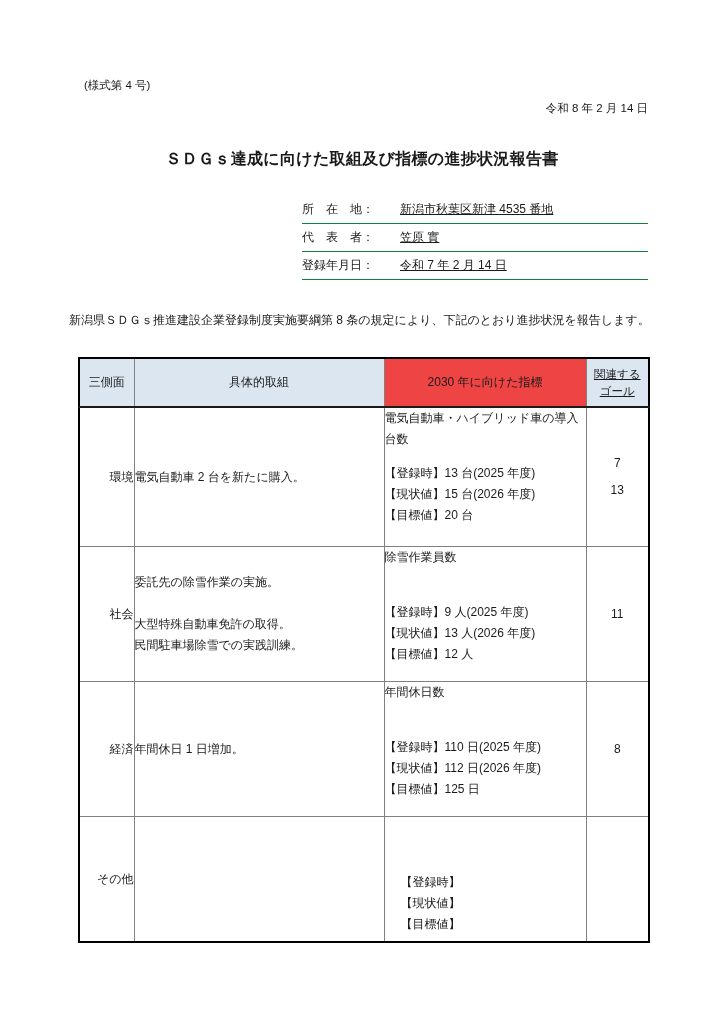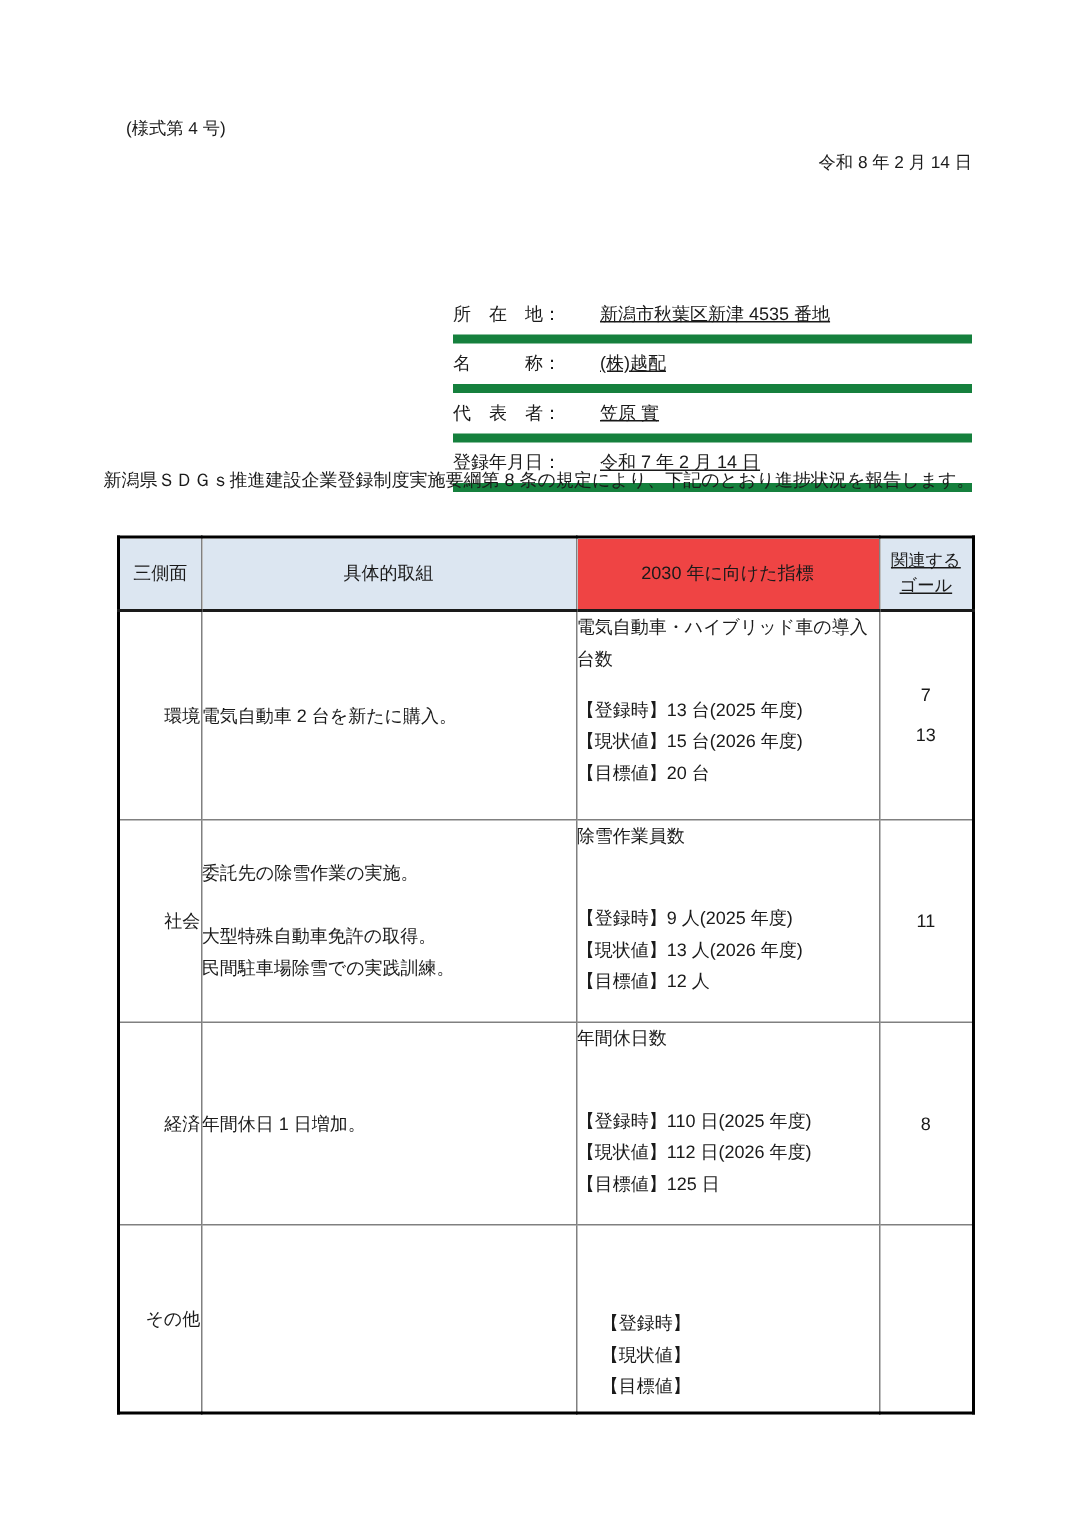--- a/index.html
+++ b/index.html
@@ -41,21 +41,21 @@
 
   .info-table {
     position: absolute;
     left: 302px;
     top: 196px;
     width: 346px;
     border-collapse: collapse;
     font-size: 12px;
   }
   .info-table td {
-    border-bottom: 6px solid #15803d;
+    border-bottom: 1px solid #15803d;
     height: 27px;
     padding: 0;
     vertical-align: middle;
   }
   .info-table .info-label { width: 88px; }
   .info-table .info-value { padding-left: 10px; text-decoration: underline; }
 
   .intro {
     position: absolute;
     left: 69px;
@@ -131,30 +131,27 @@
 </style>
 </head>
 <body>
 
 <div class="page">
 
   <div class="form-number">(様式第 4 号)</div>
 
   <div class="doc-date">令和 8 年 2 月 14 日</div>
 
+  <h1 class="doc-title">ＳＤＧｓ達成に向けた取組及び指標の進捗状況報告書</h1>
 
   <table class="info-table">
     <tbody>
       <tr>
         <td class="info-label">所　在　地：</td>
         <td class="info-value">新潟市秋葉区新津 4535 番地</td>
-      </tr>
-      <tr>
-        <td class="info-label">名　　　称：</td>
-        <td class="info-value">(株)越配</td>
       </tr>
       <tr>
         <td class="info-label">代　表　者：</td>
         <td class="info-value">笠原 實</td>
       </tr>
       <tr>
         <td class="info-label">登録年月日：</td>
         <td class="info-value">令和 7 年 2 月 14 日</td>
       </tr>
     </tbody>

